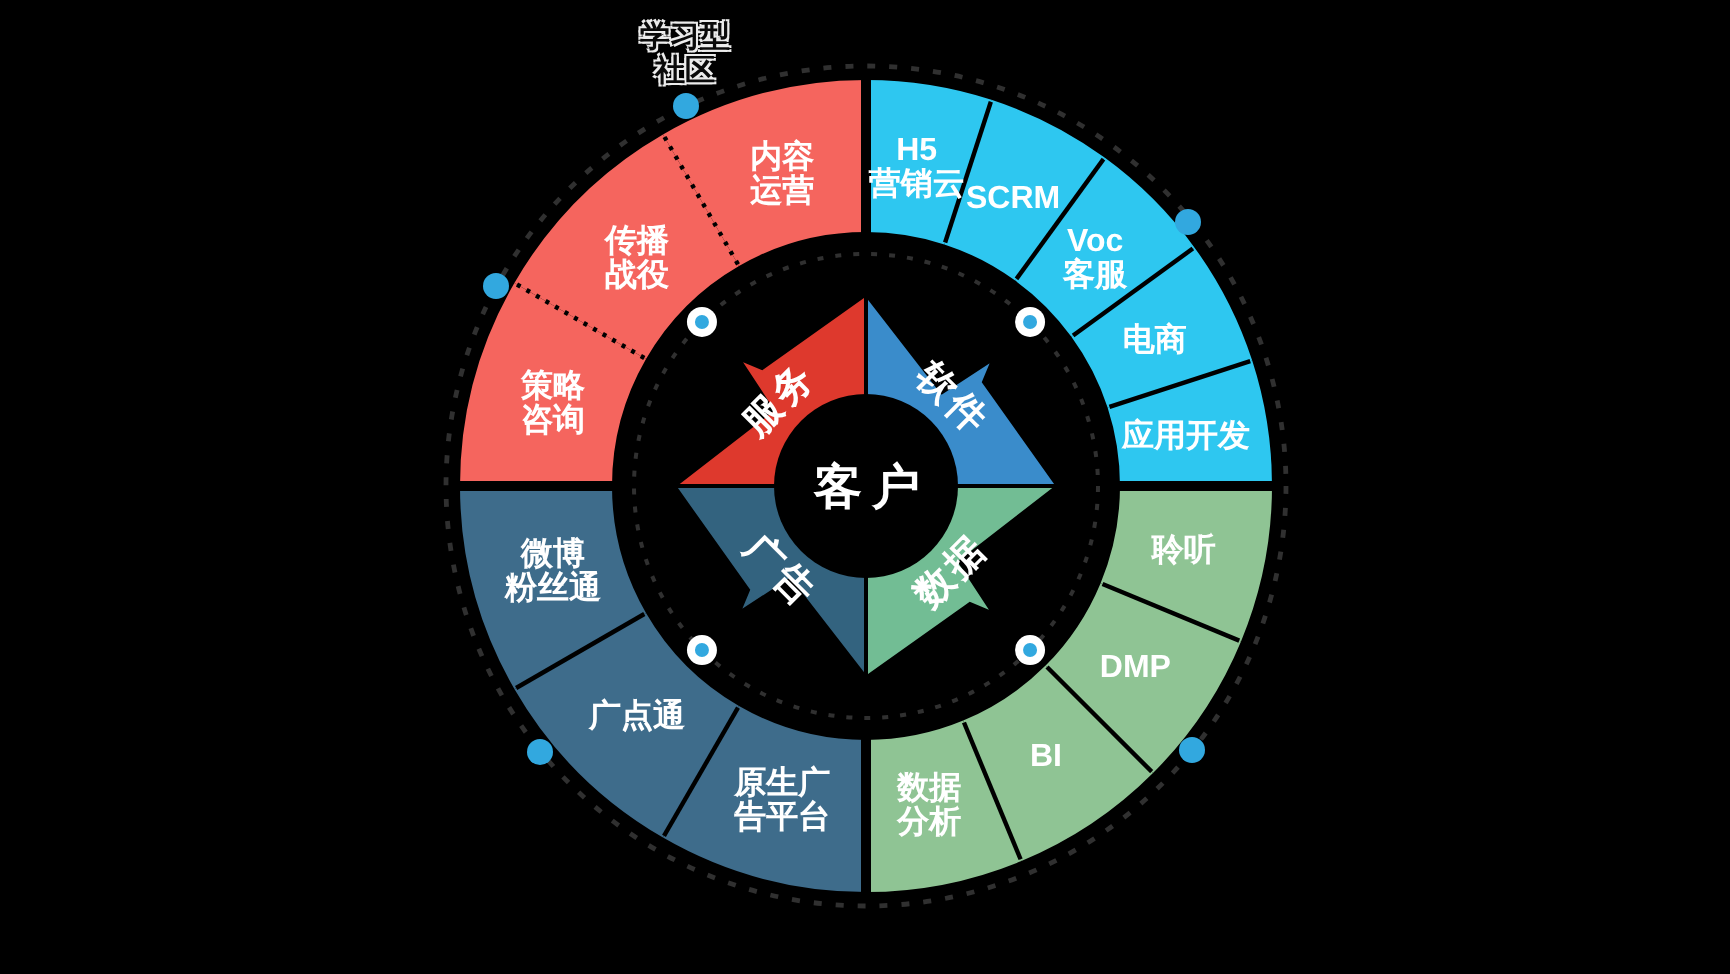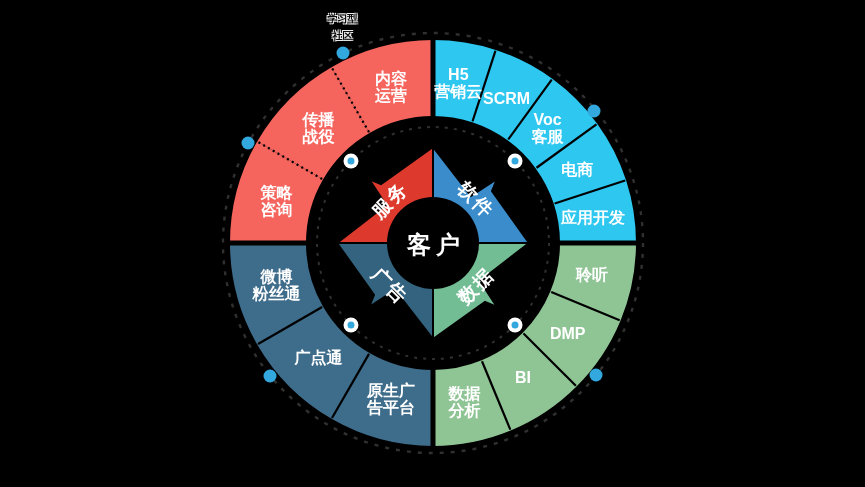--- a/index.html
+++ b/index.html
@@ -1,20 +1,20 @@
 <!DOCTYPE html>
 <html><head>
 <meta charset="utf-8">
 <style>
   html,body{margin:0;padding:0;background:#000;width:865px;height:487px;overflow:hidden;}
   .stage{position:relative;width:865px;height:487px;background:#000;font-family:"Liberation Sans","DejaVu Sans",sans-serif;}
   svg{position:absolute;left:0;top:0;}
   .outside-label{
     position:absolute;left:300px;top:10px;width:85px;
-    text-align:center;font-size:10px;line-height:17px;font-weight:700;
+    text-align:center;font-size:15px;line-height:17px;font-weight:700;
     color:#0a0a0a;
     text-shadow:-1px -1px 0 #ececec,1px -1px 0 #ececec,-1px 1px 0 #ececec,1px 1px 0 #ececec;
   }
 </style>
 </head>
 <body>
 
 <div class="stage">
   <svg id="wheel" width="865" height="487" viewBox="0 0 865 487">
       <circle cx="433" cy="243" r="210" fill="none" stroke="#303030" stroke-width="2.4" stroke-dasharray="4 7"></circle>

